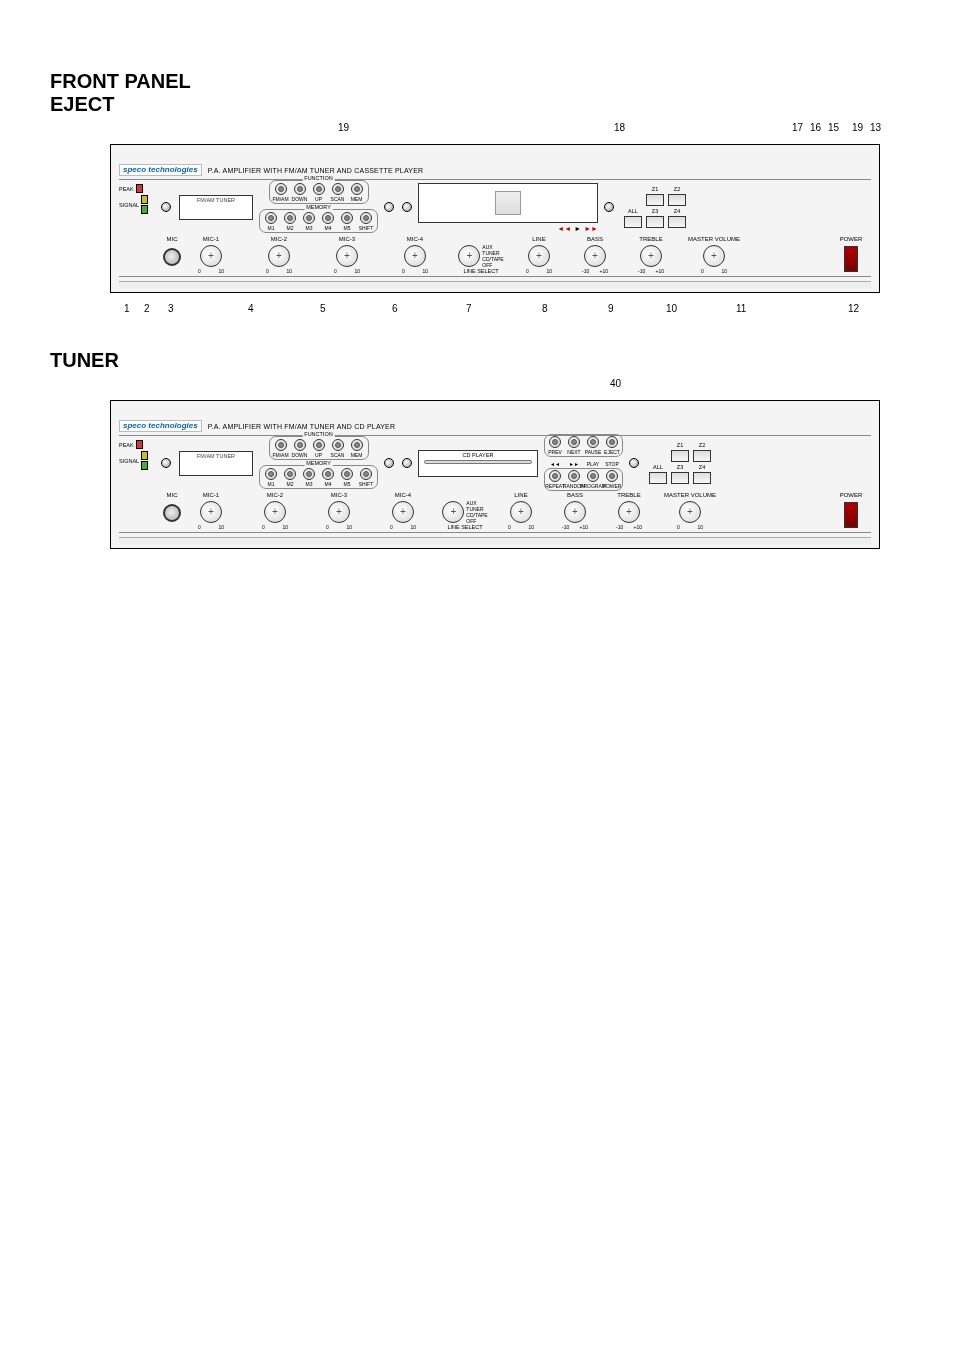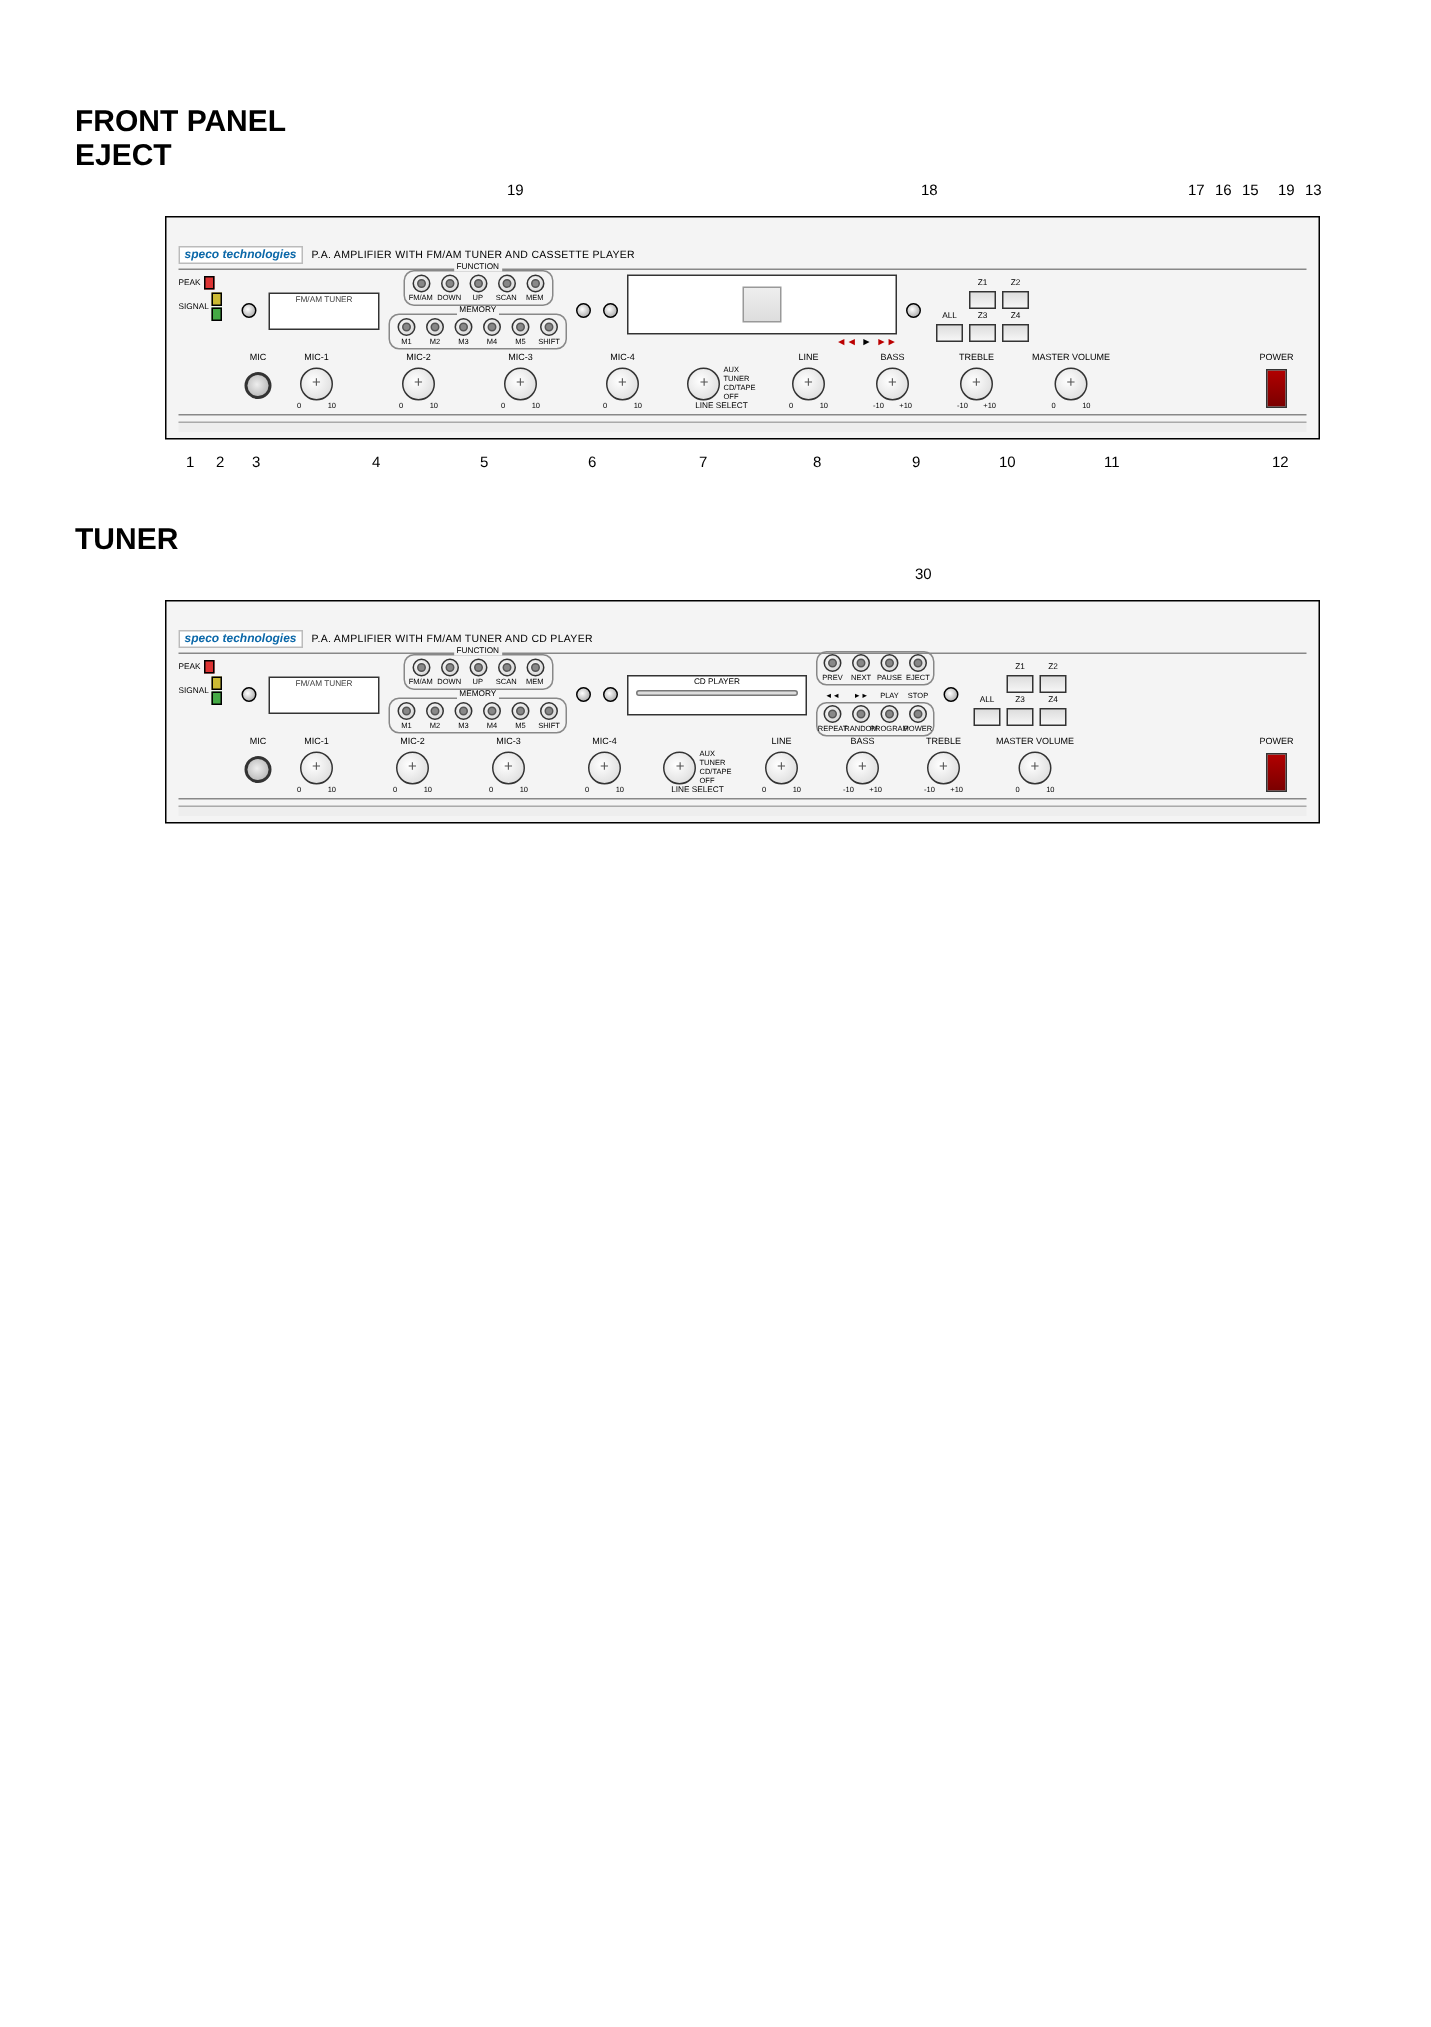--- a/index.html
+++ b/index.html
@@ -576,21 +576,21 @@
       <span style="left:556px">10</span>
       <span style="left:626px">11</span>
       <span style="left:738px">12</span>
     </div>
   </div>
 
   <h2 class="model">TUNER</h2>
 
   <div class="figure-wrap">
     <div class="callouts-top">
-      <span style="left:500px">30</span>
+      <span style="left:500px">40</span>
     </div>
 
     <div class="panel">
       <div class="panel-title-row">
         <span class="logo"><b>speco technologies</b></span>
         <span class="panel-title">P.A. AMPLIFIER WITH FM/AM TUNER AND CD PLAYER</span>
       </div>
 
       <div class="panel-inner">
         <div class="leds">

